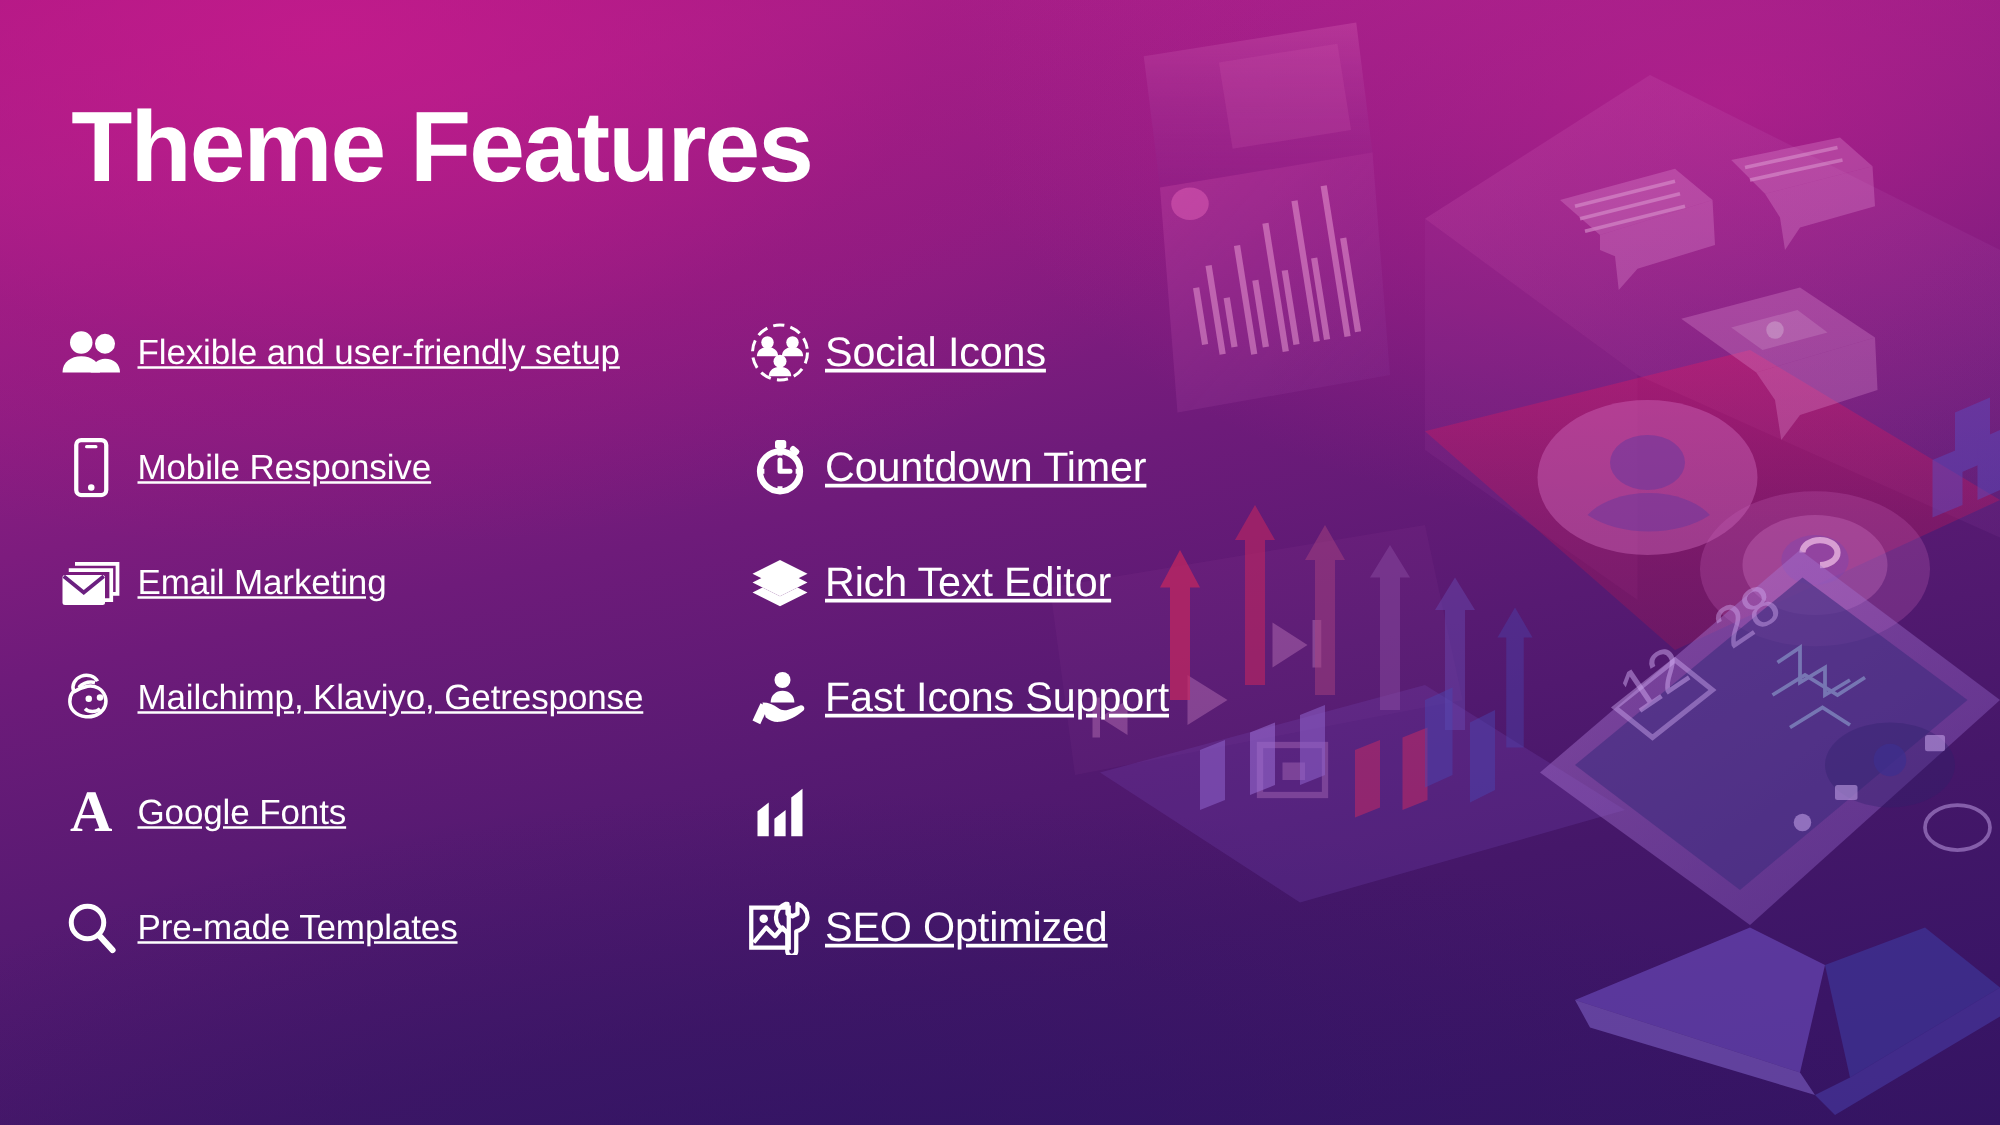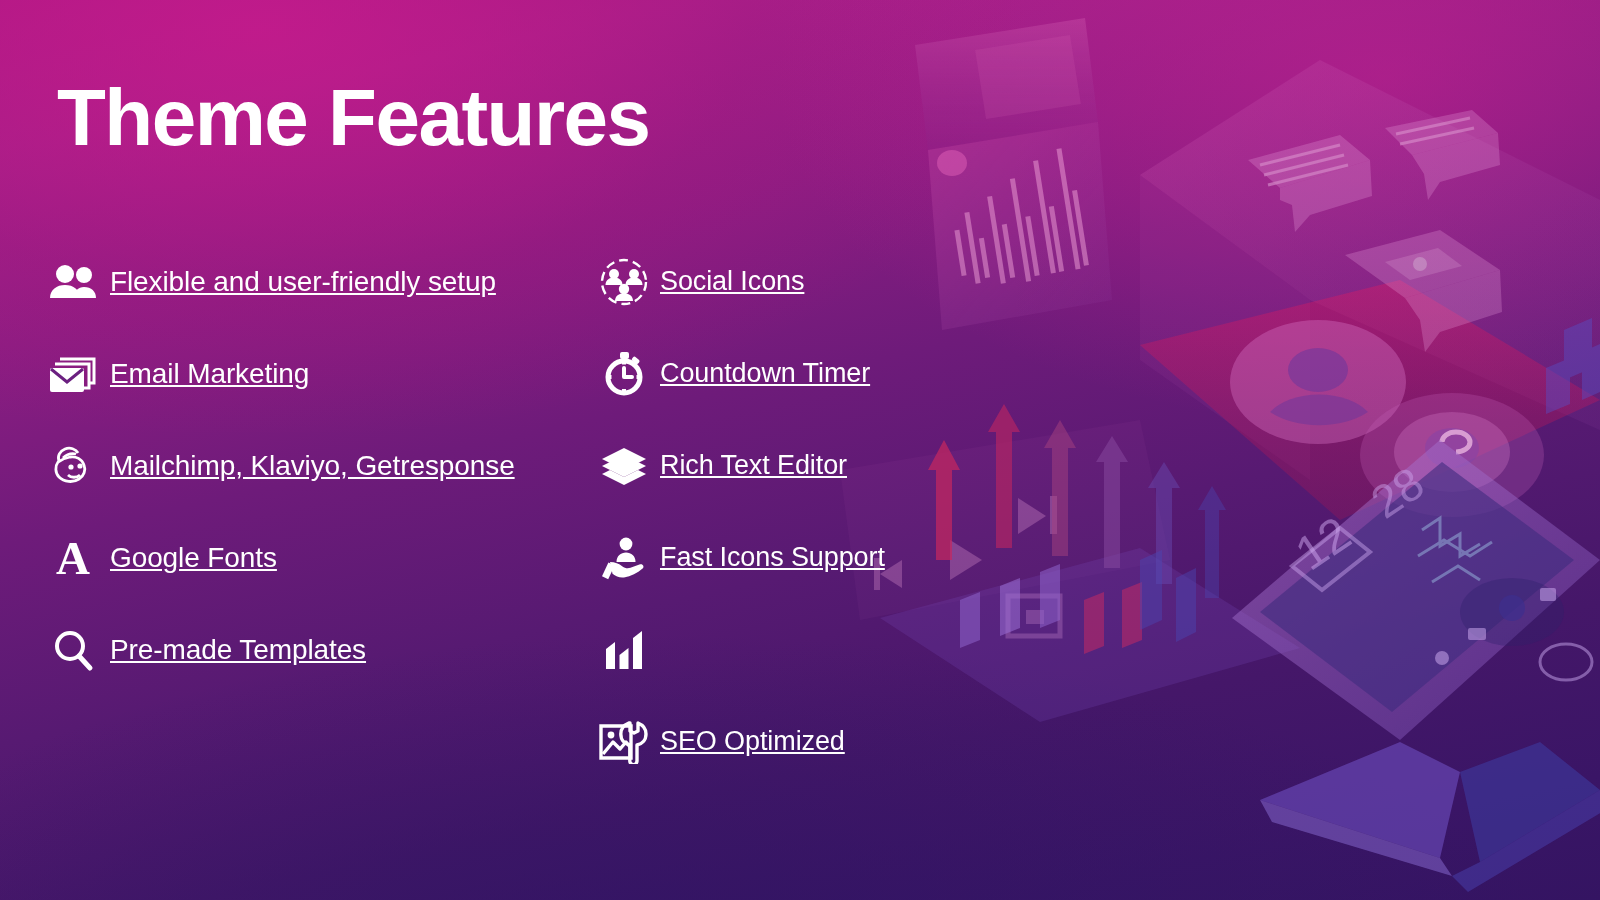--- a/index.html
+++ b/index.html
@@ -79,21 +79,21 @@
   .feature-icon svg { display:block; }
 
   .feature-label {
     color:#ffffff;
     font-size:28px;
     line-height:1.1;
     letter-spacing:-0.1px;
     white-space:nowrap;
     text-decoration:underline;
   }
-  #col-right .feature-label { font-size:27px; }
+  #col-right .feature-label { font-size:33px; }
   .glyph-A {
     color:#fff;
     font-size:47px;
     font-weight:bold;
     font-family:"Liberation Serif", serif;
     line-height:1;
   }
 </style>
 </head>
 <body>
@@ -274,20 +274,32 @@
           <circle cx="16" cy="10" r="9"></circle>
               <path d="M1 34c0-8.3 6.7-13 15-13s15 4.7 15 13z"></path>
           <circle cx="35" cy="11" r="8"></circle>
               <path d="M23.5 34c1-7 6-11 11.5-11 7.3 0 12 4.5 12 11z"></path>
         </g>
           </svg>
       </span>
       <span class="feature-label">Flexible and user-friendly setup</span>
     </div>
 
+    <div class="feature-item">
+      <span class="feature-icon">
+        <svg width="30" height="48" viewBox="0 0 30 48">
+            <g fill="none" stroke="#fff" stroke-width="3.4">
+          <rect x="3" y="2" width="24" height="44" rx="4"></rect>
+            </g>
+          <rect x="10" y="6" width="10" height="2.6" rx="1.3" fill="#fff"></rect>
+          <circle cx="15" cy="40" r="2.6" fill="#fff"></circle>
+        </svg>
+      </span>
+      <span class="feature-label">Mobile Responsive</span>
+    </div>
 
     <div class="feature-item">
       <span class="feature-icon">
         <svg width="50" height="42" viewBox="0 0 50 42">
           <g fill="none" stroke="#fff" stroke-width="3">
             <path d="M12 6 h34 v24 h-6"></path>
             <path d="M7 11 h34 v24 h-5"></path>
           </g>
           <g>
             <rect x="2" y="15" width="34" height="24" rx="2" fill="#fff"></rect>

